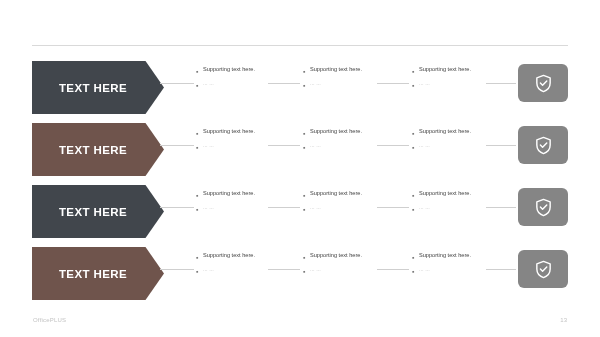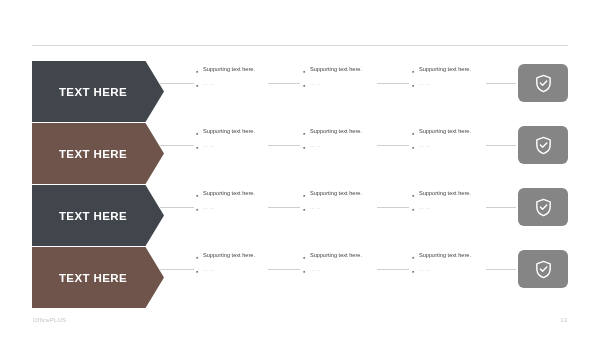--- a/index.html
+++ b/index.html
@@ -45,21 +45,21 @@
     height: 62px;
     width: 600px;
   }
 
   
   .chevron {
     position: absolute;
     left: 32px;
     top: 6px;
     width: 132px;
-    height: 61px;
+    height: 53px;
     display: flex;
     align-items: center;
     justify-content: center;
     -webkit-clip-path: polygon(0 0, 86% 0, 100% 50%, 86% 100%, 0 100%);
     clip-path: polygon(0 0, 86% 0, 100% 50%, 86% 100%, 0 100%);
   }
   .chevron-label {
     color: #ffffff;
     font-size: 11.5px;
     font-weight: bold;

